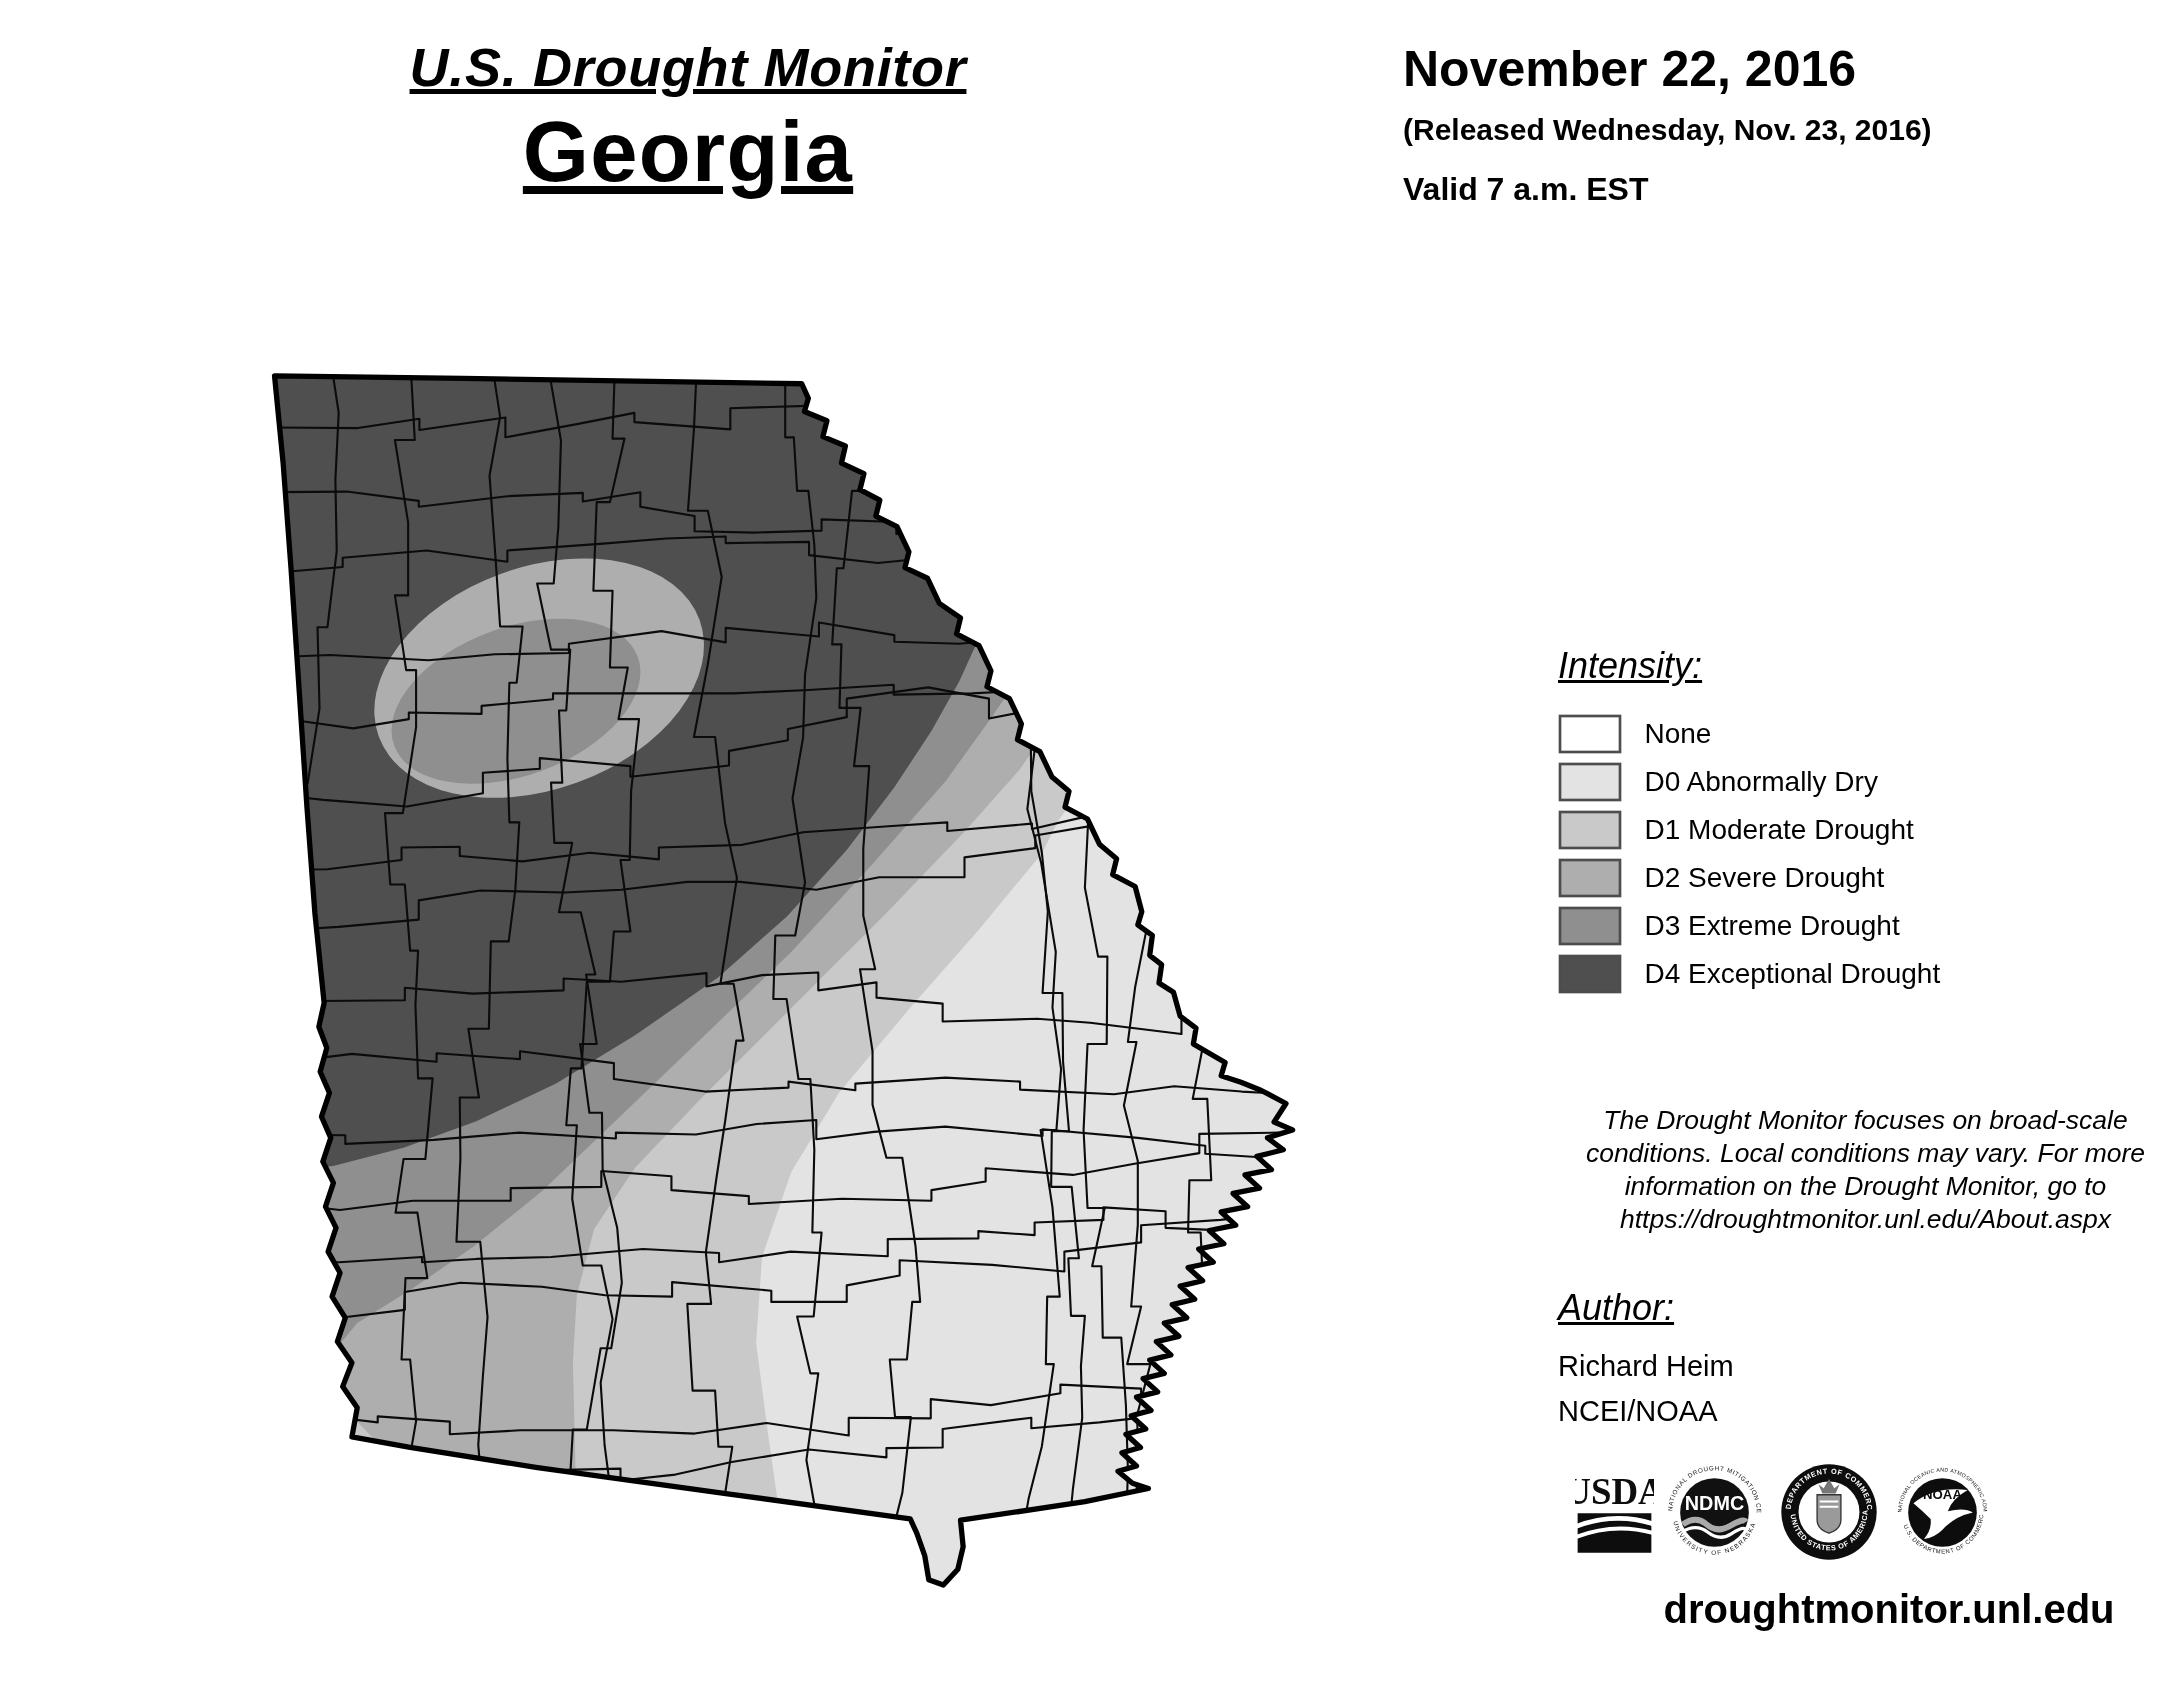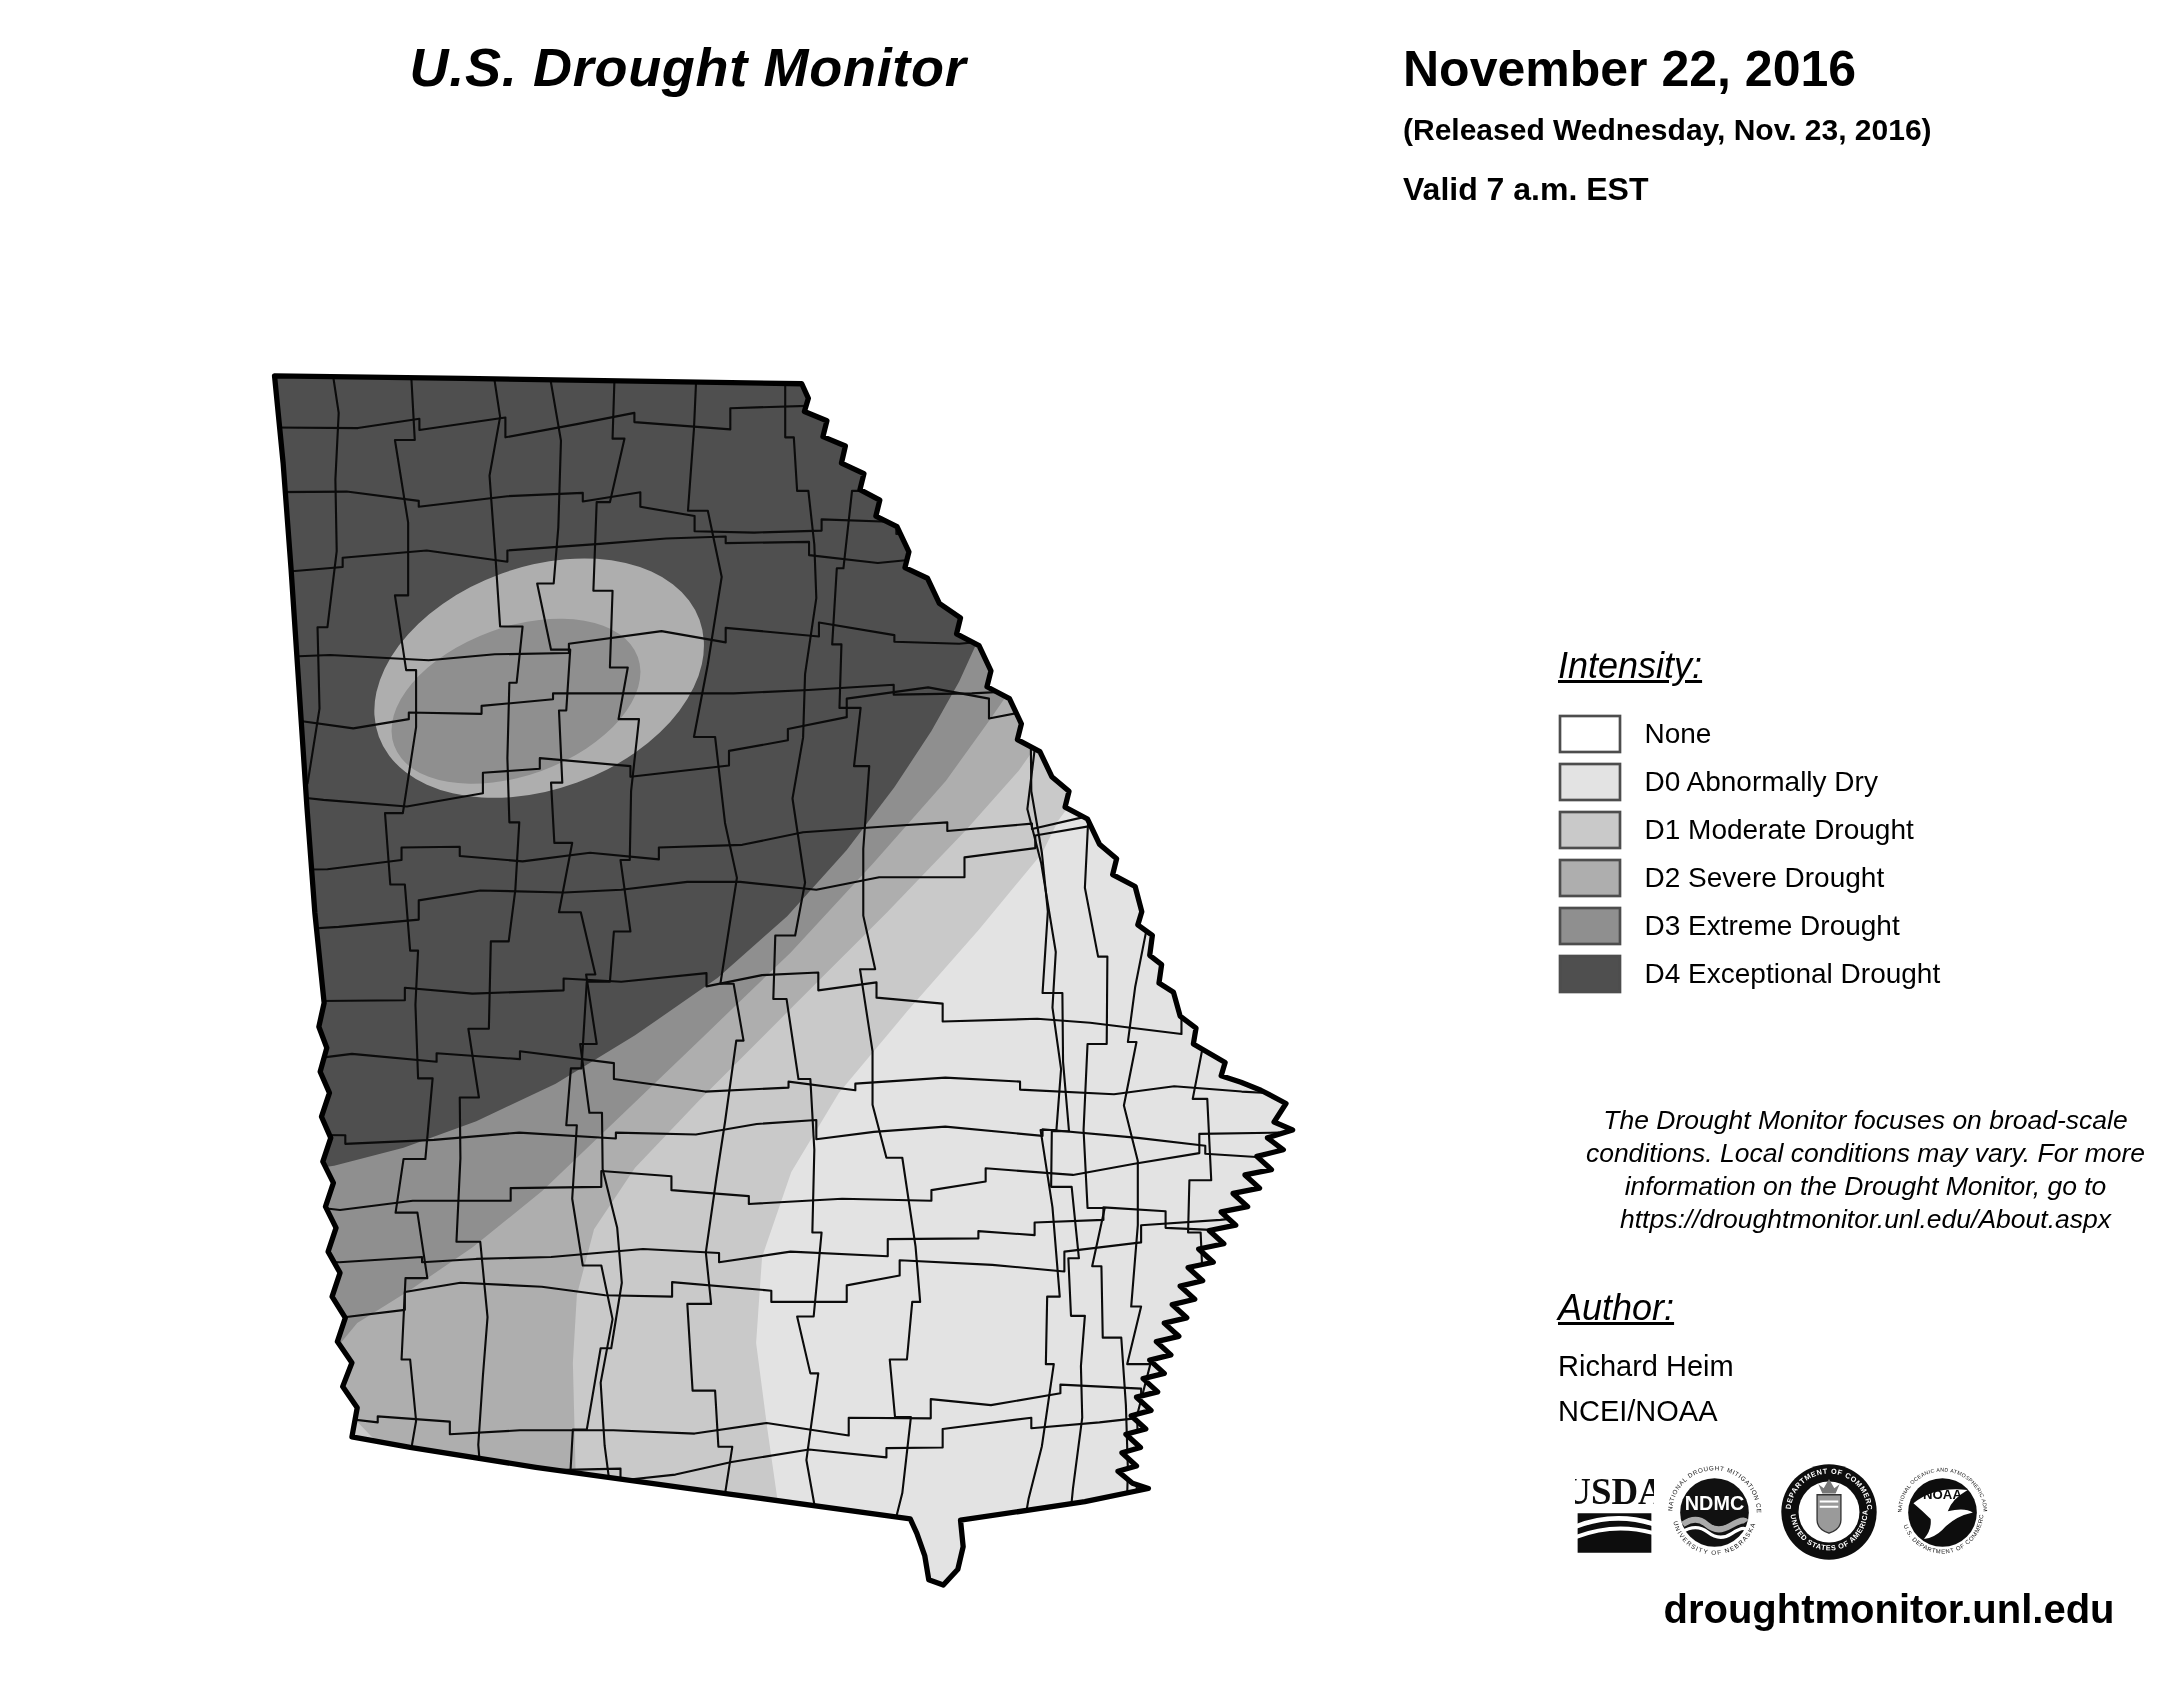--- a/index.html
+++ b/index.html
@@ -1,21 +1,21 @@
 <!DOCTYPE html>
 <html style="font-size:10.6px"><head>
 <meta charset="utf-8">
 <style>
   html,body{margin:0;padding:0;background:#ffffff;}
   body{width:2183px;height:1687px;position:relative;overflow:hidden;
        font-family:"Liberation Sans", sans-serif;color:#000;}
   .abs{position:absolute;}
 
   
-  #title-block{left:291px;top:36px;width:794px;text-align:center;}
+  #title-block{left:291px;top:36px;width:794px;text-align:center;text-decoration:underline;}
   #title-line1{font-size:54px;font-weight:bold;font-style:italic;letter-spacing:0.7px;}
   #title-line2{font-size:85px;font-weight:bold;margin-top:5.3px;letter-spacing:1.3px;}
   #date-block{left:1403px;top:40px;width:721px;}
   #date-main{font-size:50px;font-weight:bold;}
   #date-released{font-size:30px;font-weight:bold;margin-top:14.6px;}
   #date-valid{font-size:32px;font-weight:bold;margin-top:24px;}
 
   
   #legend{left:1558px;top:645px;width:629px;}
   #legend-heading{font-size:36px;font-style:italic;text-decoration:underline;margin-bottom:22.5px;}
@@ -142,20 +142,21 @@
         L 1456 2338 L 1448 2372 L 1426 2396 L 1404 2388 L 1398 2352 L 1386 2318 L 1376 2296
         L 1100 2258 L 810 2218 L 620 2188 L 532 2172
         L 540 2128 L 518 2096 L 532 2060 L 510 2028 L 522 1992 L 502 1960 L 514 1924 L 496 1892
         L 508 1856 L 492 1824 L 504 1788 L 488 1756 L 500 1720 L 486 1688 L 498 1652 L 484 1620
         L 494 1584 L 482 1552 L 490 1516
         L 476 1380 L 464 1220 L 452 1040 L 440 860 L 428 700 Z"></path>
 </svg>
 
 <div class="abs" id="title-block">
   <div id="title-line1">U.S. Drought Monitor</div>
+  <div id="title-line2">Georgia</div>
 </div>
 
 <div class="abs" id="date-block">
   <div id="date-main">November 22, 2016</div>
   <div id="date-released">(Released Wednesday, Nov. 23, 2016)</div>
   <div id="date-valid">Valid 7 a.m. EST</div>
 </div>
 
 <div class="abs" id="legend">
   <div id="legend-heading">Intensity:</div>

